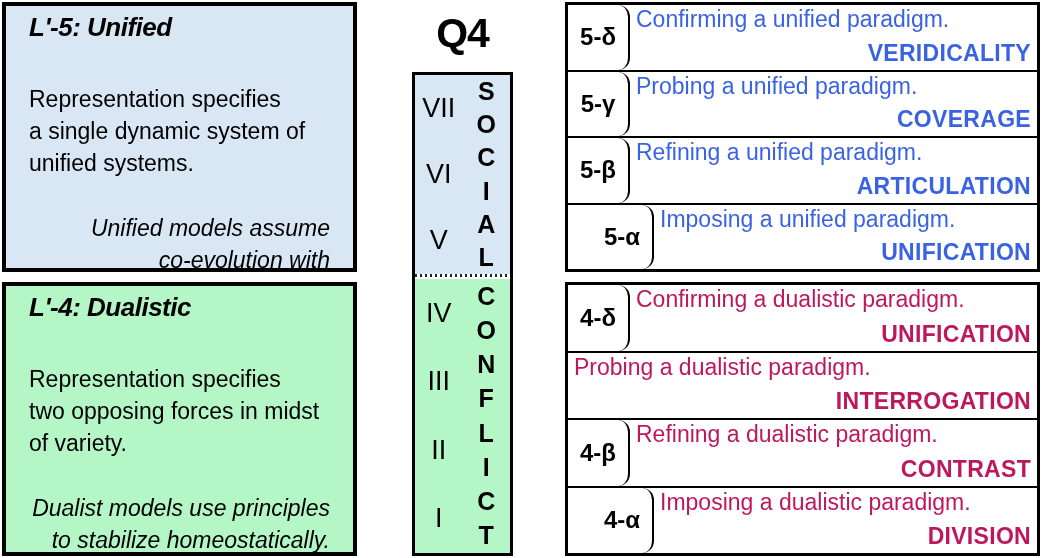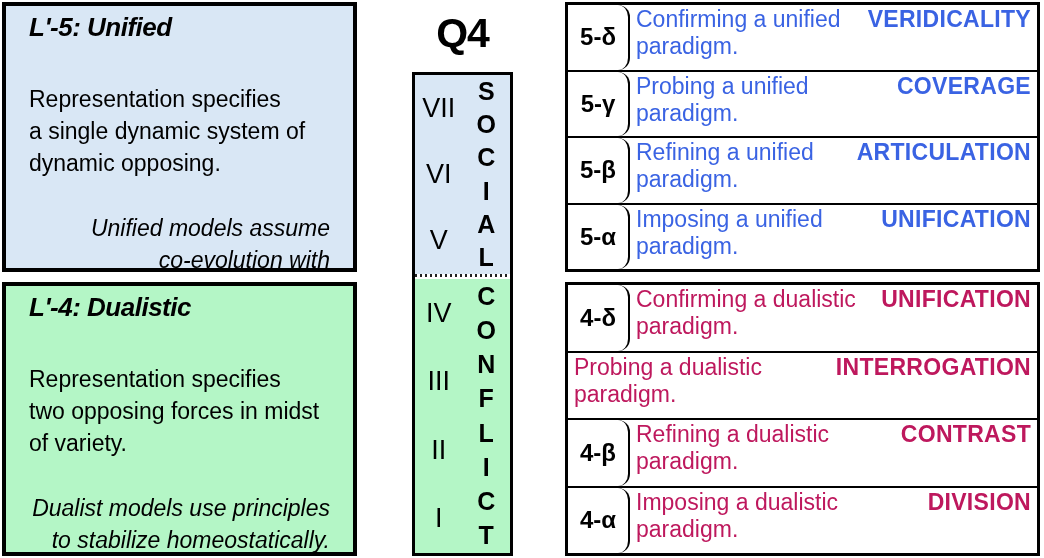--- a/index.html
+++ b/index.html
@@ -42,44 +42,44 @@
   .letter-col { font-size:25px; font-weight:bold; }
 
   
   .matrix {
     position:absolute; left:565px; width:475px; border:3px solid #000;
     display:flex; flex-direction:column; background:#fff;
   }
   #table-5 { top:2px;   height:270px; }
   #table-4 { top:282px; height:274px; }
   .mrow { flex:1; display:flex; border-bottom:2px solid #000; min-height:0; }
-  .mrow:last-child { border-bottom:none; }
+  .mrow:last-child { border-bottom:none;padding-left:24px; }
   .mlabel {
     width:62px; flex:0 0 62px; border-right:2px solid #000;
     display:flex; align-items:center; justify-content:center;
     font-size:24px; font-weight:bold; color:#000;border-radius:12px;
   }
   .mcontent {
-    flex:1; display:flex; flex-direction:row; justify-content:space-between;
+    flex:1; display:flex; flex-direction:column; justify-content:space-between;
     padding:1px 6px 3px 6px; min-width:0;
   }
   .mdesc { font-size:23px; }
   .mkey  { font-size:23px; font-weight:bold; text-align:right; letter-spacing:0.3px; }
   #table-5 .mdesc, #table-5 .mkey { color:#3a63e3; }
   #table-4 .mdesc, #table-4 .mkey { color:#be185d; }
 </style>
 </head>
 <body>
 
 <div id="panel-unified" class="panel">
   <div class="panel-title">L'-5: Unified</div>
   <div class="panel-body">
     <div>Representation specifies</div>
     <div>a single dynamic system of</div>
-    <div>dynamic opposing.</div>
+    <div>unified systems.</div>
   </div>
   <div class="panel-note">
     <div>Unified models assume</div>
     <div>co-evolution with environment.</div>
   </div>
 </div>
 
 <div id="panel-dualistic" class="panel">
   <div class="panel-title">L'-4: Dualistic</div>
   <div class="panel-body">

